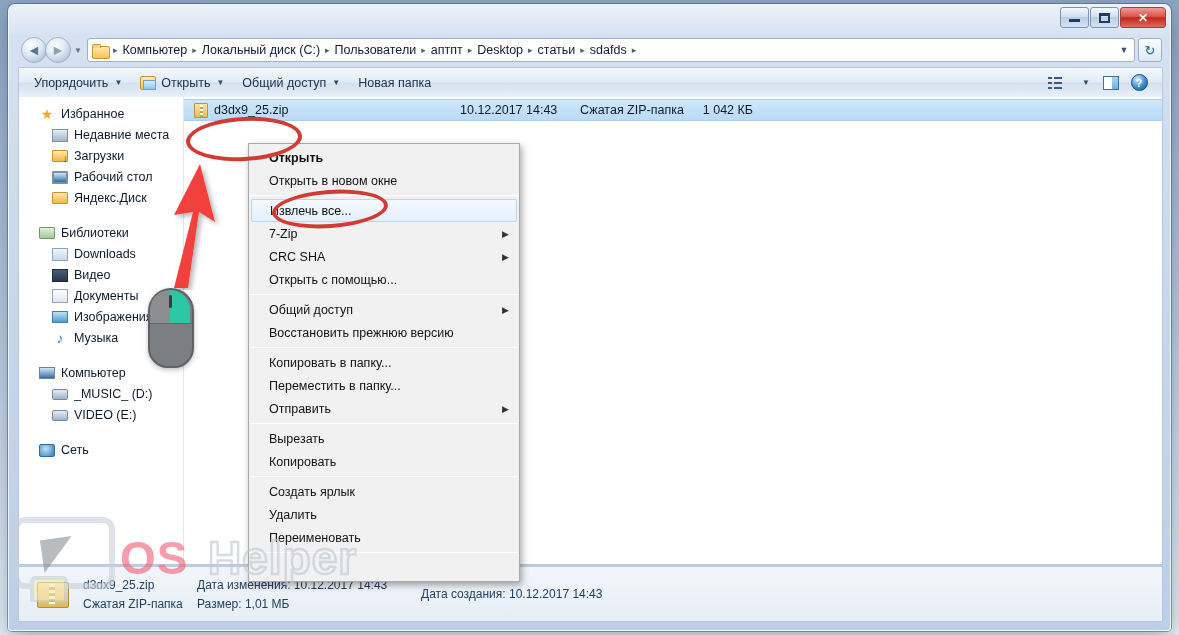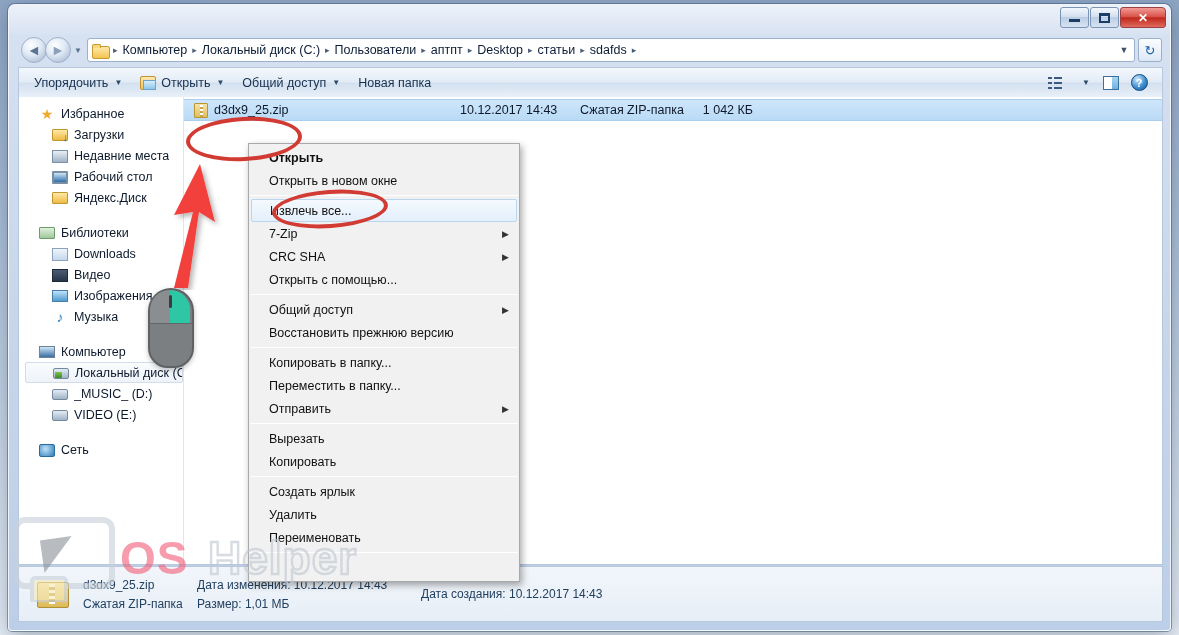--- a/index.html
+++ b/index.html
@@ -369,29 +369,29 @@
 
     <div id="navpane">
 
       <div class="nav-group">
         <div class="nav-row">
           <span class="nav-ico ic-star">★</span>
           <span class="nav-label">Избранное</span>
         </div>
         <div class="nav-row child">
           <span class="nav-ico">
+              <span class="ic-recent" style="display:block;"></span>
+            </span>
+          <span class="nav-label">Недавние места</span>
+        </div>
+        <div class="nav-row child">
+          <span class="nav-ico">
               <span class="ic-folder blue" style="display:block;position:relative;"></span>
             </span>
           <span class="nav-label">Загрузки</span>
-        </div>
-        <div class="nav-row child">
-          <span class="nav-ico">
-              <span class="ic-recent" style="display:block;"></span>
-            </span>
-          <span class="nav-label">Недавние места</span>
         </div>
         <div class="nav-row child">
           <span class="nav-ico">
               <span class="ic-monitor" style="display:block;"></span>
             </span>
           <span class="nav-label">Рабочий стол</span>
         </div>
         <div class="nav-row child">
           <span class="nav-ico">
               <span class="ic-folder" style="display:block;"></span>
@@ -416,44 +416,44 @@
           <span class="nav-label">Downloads</span>
         </div>
         <div class="nav-row child">
           <span class="nav-ico">
               <span class="ic-video" style="display:block;"></span>
             </span>
           <span class="nav-label">Видео</span>
         </div>
         <div class="nav-row child">
           <span class="nav-ico">
+              <span class="ic-doc" style="display:block;"></span>
+            </span>
+          <span class="nav-label">Документы</span>
+        </div>
+        <div class="nav-row child">
+          <span class="nav-ico">
               <span class="ic-pic" style="display:block;"></span>
             </span>
           <span class="nav-label">Изображения</span>
         </div>
         <div class="nav-row child">
           <span class="nav-ico ic-music">♪</span>
           <span class="nav-label">Музыка</span>
         </div>
       </div>
 
       <div class="spacer"></div>
 
       <div class="nav-group">
         <div class="nav-row">
           <span class="nav-ico">
               <span class="ic-comp" style="display:block;"></span>
             </span>
           <span class="nav-label">Компьютер</span>
-        </div>
-        <div class="nav-row child sel">
-          <span class="nav-ico" style="position:relative">
-              <span class="ic-hdd sys" style="display:block;position:relative;"></span>
-            </span>
-          <span class="nav-label">Локальный диск (C</span>
         </div>
         <div class="nav-row child">
           <span class="nav-ico">
               <span class="ic-hdd" style="display:block;"></span>
             </span>
           <span class="nav-label">_MUSIC_ (D:)</span>
         </div>
         <div class="nav-row child">
           <span class="nav-ico">
               <span class="ic-hdd" style="display:block;"></span>

